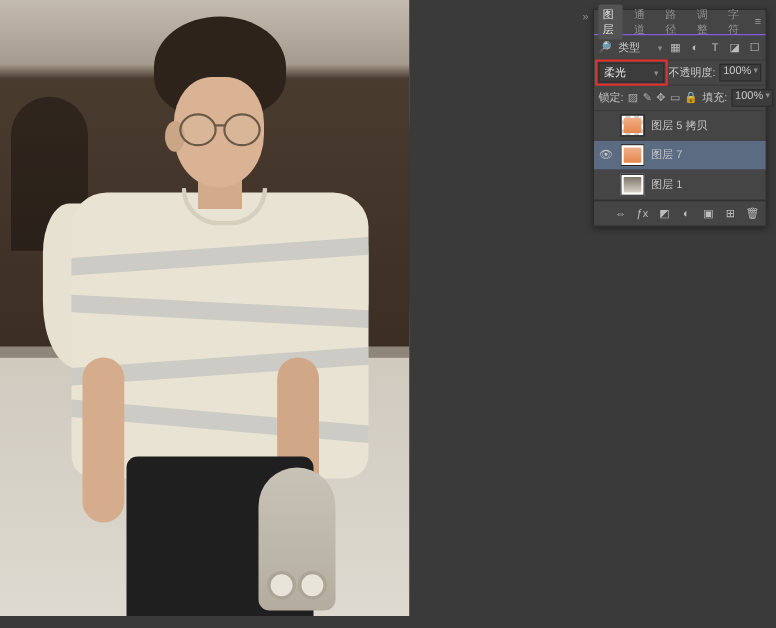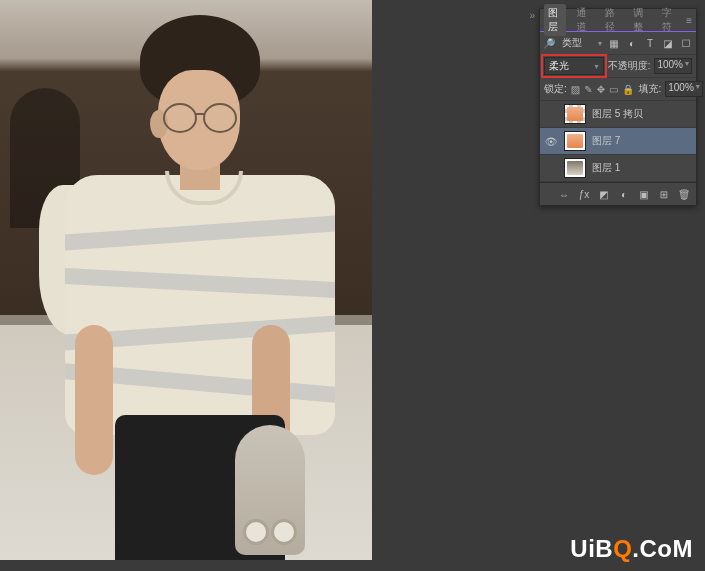--- a/index.html
+++ b/index.html
@@ -179,16 +179,13 @@
       <span class="fbtn">⇔</span>
       <span class="fbtn">ƒx</span>
       <span class="fbtn">◩</span>
       <span class="fbtn">◐</span>
       <span class="fbtn">▣</span>
       <span class="fbtn">⊞</span>
       <span class="fbtn">🗑</span>
     </div>
   </div>
 
-  <div class="watermark">
-    <span>UiB</span><span class="o">Q</span><span>.CoM</span>
-  </div>
 </div>
 
 </body></html>

